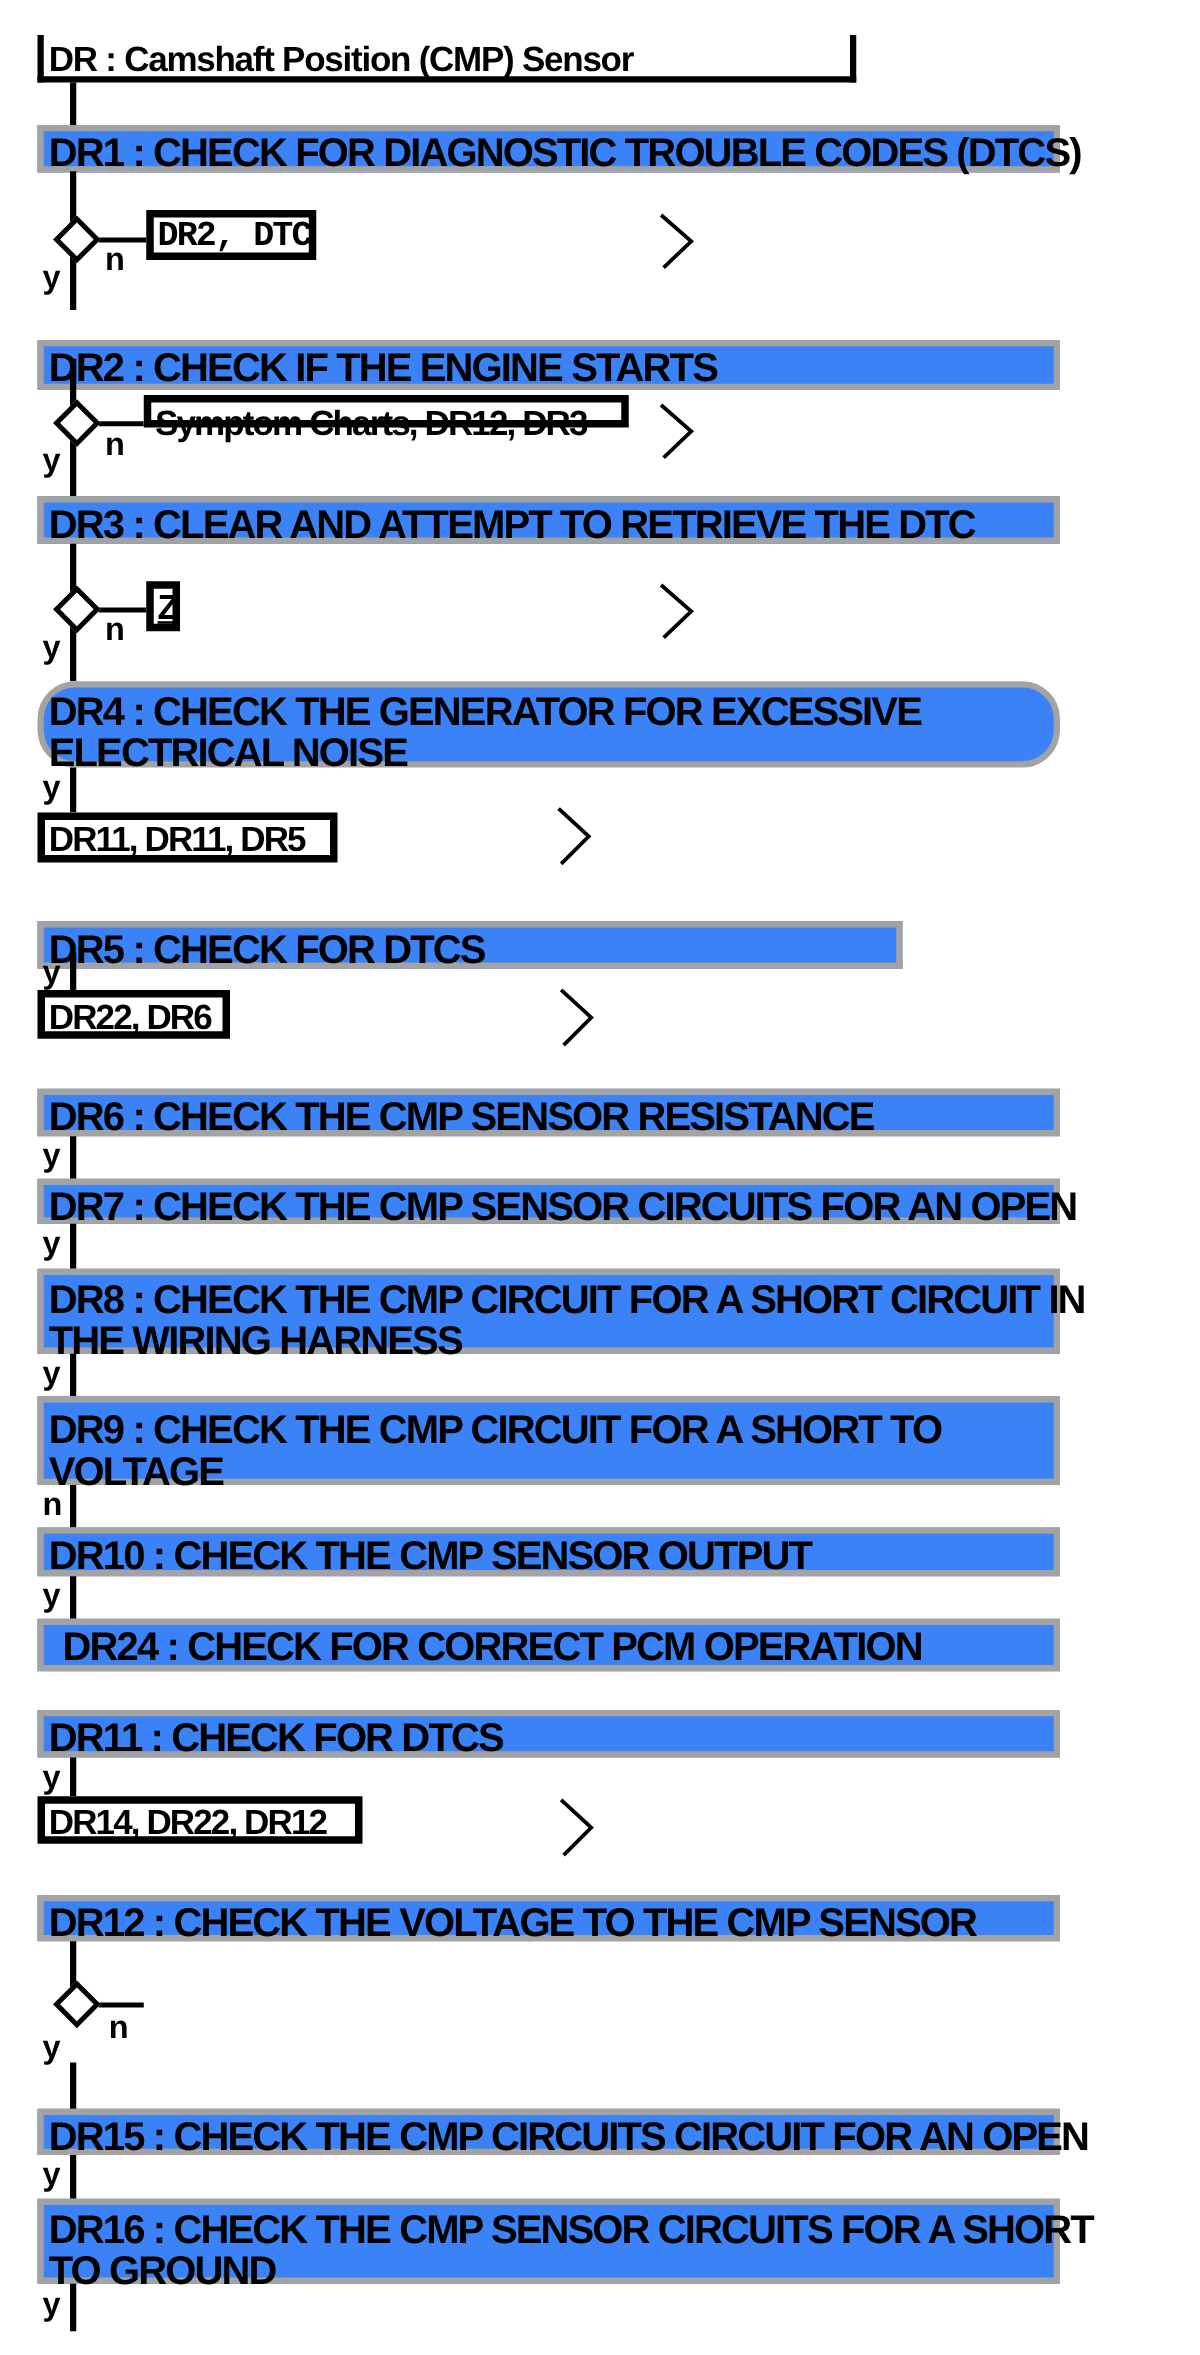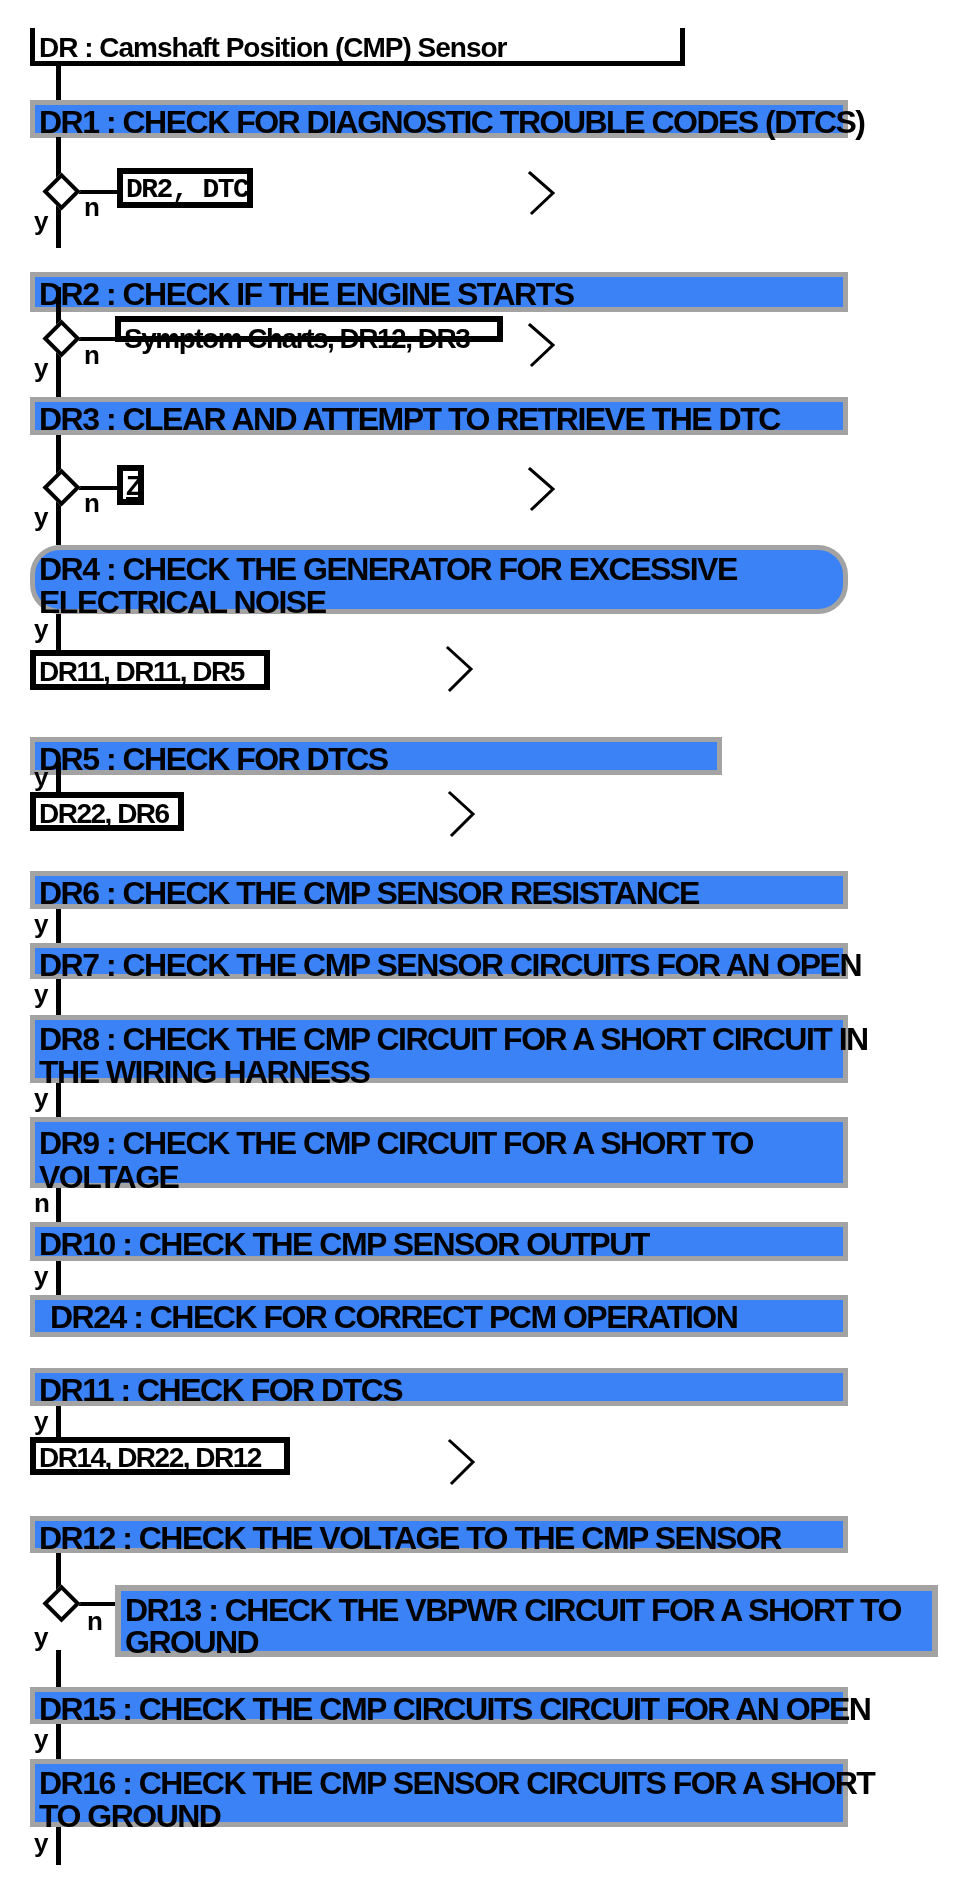--- a/index.html
+++ b/index.html
@@ -161,24 +161,20 @@
   <div class="step" style="left:30px;top:1516px;width:818px;height:37px;">
     <div class="line">DR12 : CHECK THE VOLTAGE TO THE CMP SENSOR</div>
   </div>
 
   <div class="vline" style="left:56px;top:1553px;height:38px;"></div>
   <div class="hline" style="left:79px;top:1602px;width:36px;"></div>
   <div class="diamond" style="left:48px;top:1590px;"></div>
   <div class="lbl" style="left:87px;top:1610px;">n</div>
   <div class="lbl" style="left:34px;top:1626px;">y</div>
 
-  <div class="step" style="left:115px;top:1585px;width:823px;height:72px;border-width:6px;padding-top:3px;line-height:32px;">
-    <div class="line">DR13 : CHECK THE VBPWR CIRCUIT FOR A SHORT TO</div>
-    <div class="line">GROUND</div>
-  </div>
 
   <div class="vline" style="left:56px;top:1650px;height:38px;"></div>
 
   <div class="step" style="left:30px;top:1687px;width:818px;height:37px;">
     <div class="line">DR15 : CHECK THE CMP CIRCUITS CIRCUIT FOR AN OPEN</div>
   </div>
   <div class="vline" style="left:56px;top:1724px;height:35px;"></div>
   <div class="lbl" style="left:34px;top:1728px;">y</div>
 
   <div class="step" style="left:30px;top:1759px;width:818px;height:68px;padding-top:3px;line-height:33px;">

